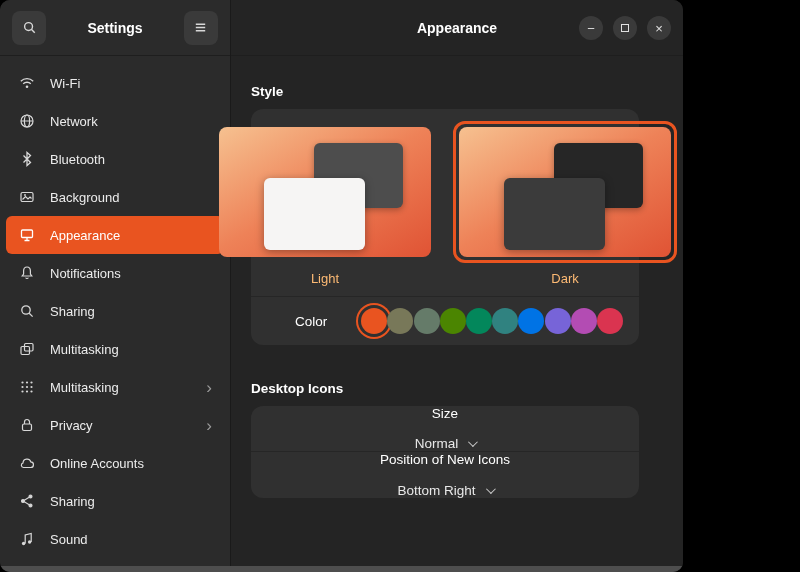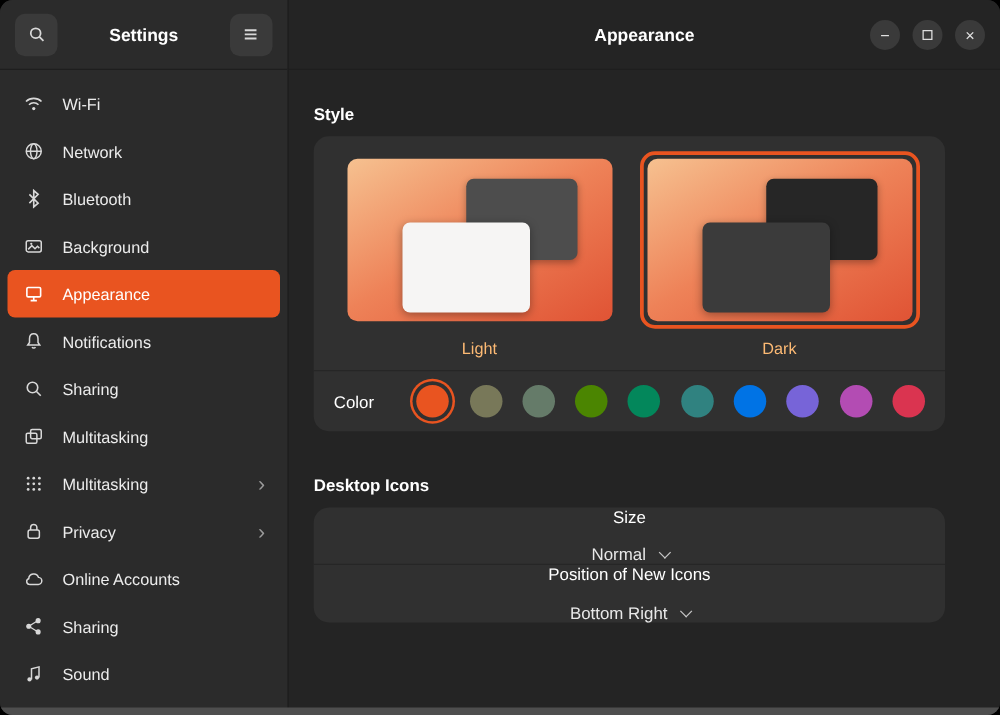--- a/index.html
+++ b/index.html
@@ -1,18 +1,18 @@
 <!DOCTYPE html>
 <html><head>
 <meta charset="utf-8">
 <style>
   * { box-sizing: border-box; margin: 0; padding: 0; }
   html,body { width:800px; height:572px; background:#000; overflow:hidden;
     font-family:"Liberation Sans","DejaVu Sans",sans-serif; }
-  .window { position:relative; width:800px; height:572px; background:#242424;
+  .window { position:relative; width:683px; height:572px; background:#242424;
     border-radius:10px; overflow:hidden; }
 
   
   .sidebar { position:absolute; left:0; top:0; width:231px; height:100%;
     background:#2b2b2b; border-right:1px solid #1a1a1a; }
   .sidebar-header { height:56px; display:flex; align-items:center;
     justify-content:space-between; padding:0 12px; border-bottom:1px solid #1e1e1e; }
   .hbtn { width:34px; height:34px; border:none; border-radius:8px; background:#3a3a3a;
     color:#e6e6e6; display:flex; align-items:center; justify-content:center; cursor:pointer; }
   .sidebar-title { color:#fff; font-weight:bold; font-size:14px; }
@@ -52,21 +52,21 @@
     border-radius:6px; box-shadow:0 2px 6px rgba(0,0,0,.3); }
   .front-win { position:absolute; left:21%; top:39%; width:48%; height:56%;
     border-radius:6px; box-shadow:0 2px 8px rgba(0,0,0,.35); }
   .preview.light .back-win { background:#4d4d4d; }
   .preview.light .front-win { background:#f6f5f4; }
   .preview.dark .back-win { background:#262626; }
   .preview.dark .front-win { background:#3b3b3b; }
   .tile-label { margin:8px 0 10px; color:#fdba74; font-size:13px; }
   .sep { border-top:1px solid #262626; }
   .color-row { display:flex; align-items:center; padding:10px 16px; height:48px; }
-  .color-label { color:#fff; font-size:13.5px; margin-right:34px; }
+  .color-label { color:#fff; font-size:13.5px; margin-right:34px;margin-left:28px; }
   .swatches { flex:1; display:flex; justify-content:space-between; align-items:center; }
   .swatch { width:26px; height:26px; border-radius:50%; cursor:pointer; display:block; }
   .swatch.selected { box-shadow:0 0 0 3px #303030, 0 0 0 5px #E95420; }
 
   
   .row { height:46px; display:flex; align-items:center; justify-content:space-between;
     padding:0 16px; border-bottom:1px solid #262626;flex-direction:column; }
   .row:last-child { border-bottom:none; }
   .row-label { color:#fff; font-size:13.5px; }
   .row-value { display:flex; align-items:center; gap:10px; color:#e8e8e8; font-size:13.5px;

